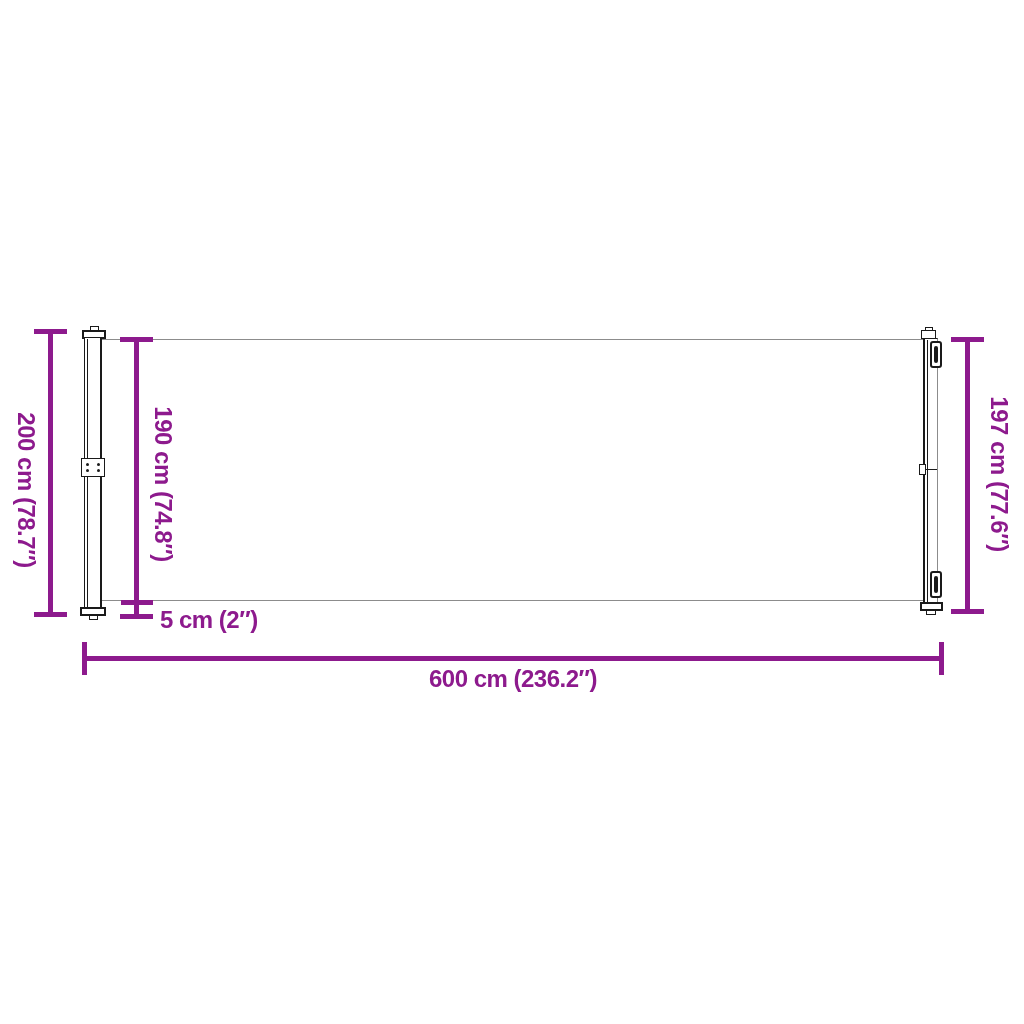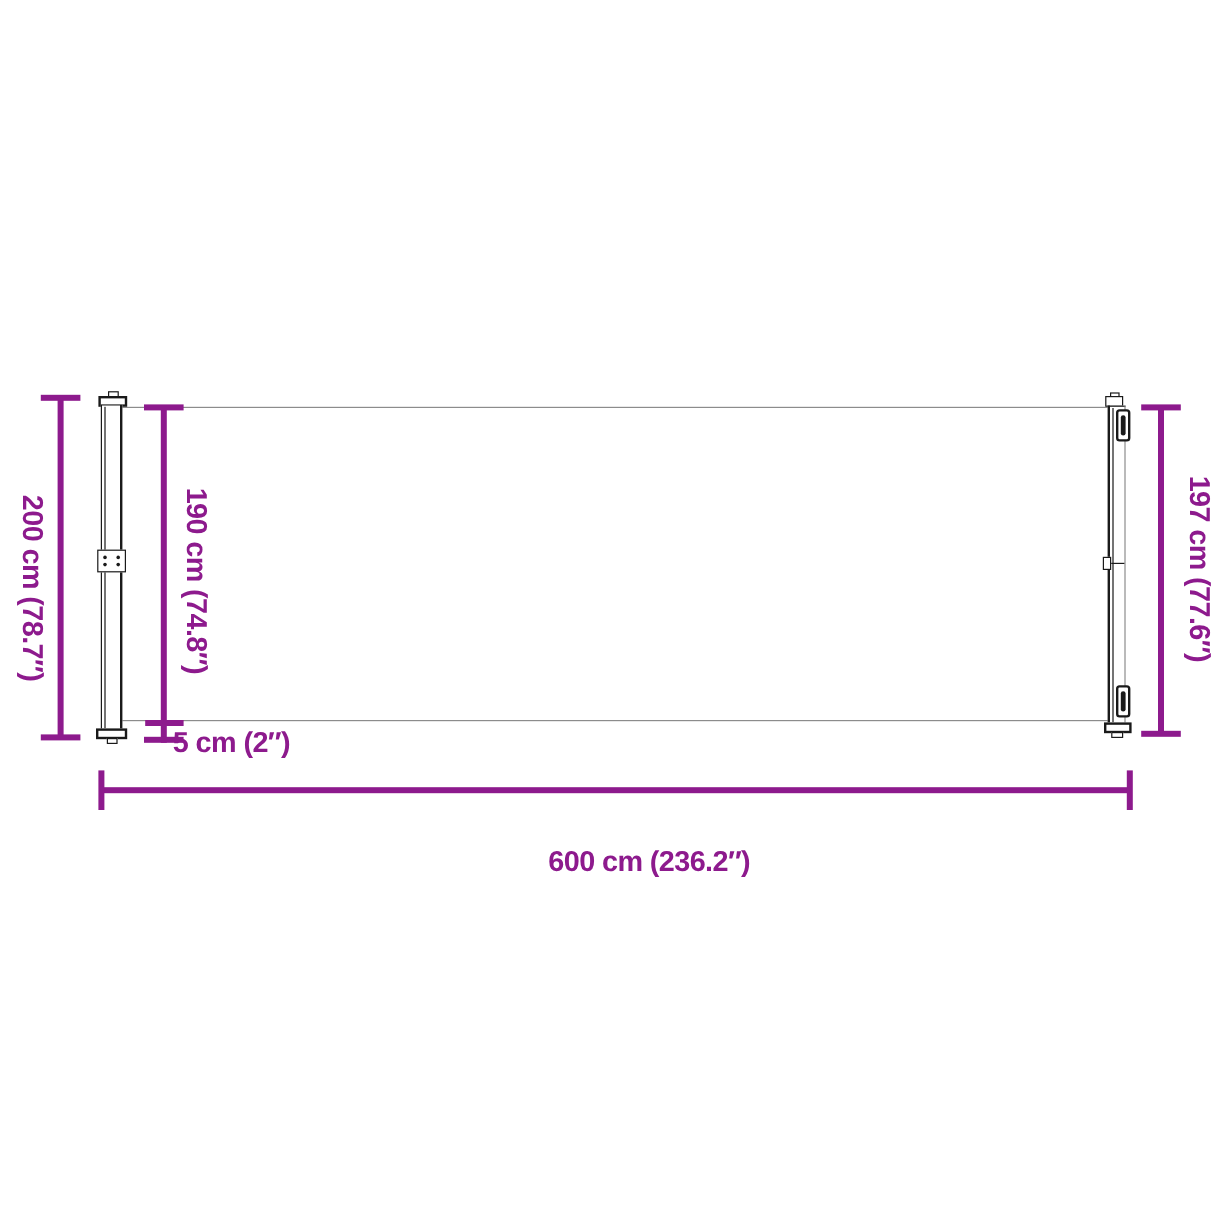--- a/index.html
+++ b/index.html
@@ -99,25 +99,25 @@
   <div class="abs dim" style="left:34px;top:329px;width:33px;height:5px;"></div>
   <div class="abs dim" style="left:34px;top:612px;width:33px;height:5px;"></div>
   <div class="abs dim-label vertical" style="left:26px;top:490px;">200 cm (78.7″)</div>
 
   <div class="abs dim" style="left:134px;top:339px;width:5px;height:280px;"></div>
   <div class="abs dim" style="left:120px;top:337px;width:33px;height:5px;"></div>
   <div class="abs dim" style="left:121px;top:600px;width:32px;height:5px;"></div>
   <div class="abs dim-label vertical" style="left:163px;top:484px;">190 cm (74.8″)</div>
 
   <div class="abs dim" style="left:120px;top:614px;width:33px;height:5px;"></div>
-  <div class="abs dim-label" style="left:144px;top:606px;">5 cm (2″)</div>
+  <div class="abs dim-label" style="left:160px;top:606px;">5 cm (2″)</div>
 
   <div class="abs dim" style="left:965px;top:339px;width:5px;height:273px;"></div>
   <div class="abs dim" style="left:951px;top:337px;width:33px;height:5px;"></div>
   <div class="abs dim" style="left:951px;top:609px;width:33px;height:5px;"></div>
   <div class="abs dim-label vertical" style="left:999px;top:474px;">197 cm (77.6″)</div>
 
   <div class="abs dim" style="left:84px;top:656px;width:858px;height:5px;"></div>
   <div class="abs dim" style="left:82px;top:642px;width:5px;height:33px;"></div>
   <div class="abs dim" style="left:939px;top:642px;width:5px;height:33px;"></div>
-  <div class="abs dim-label horizontal" style="left:513px;top:705px;margin-left:28px;">600 cm (236.2″)</div>
+  <div class="abs dim-label horizontal" style="left:513px;top:665px;">600 cm (236.2″)</div>
 
 </div>
 
 </body></html>

